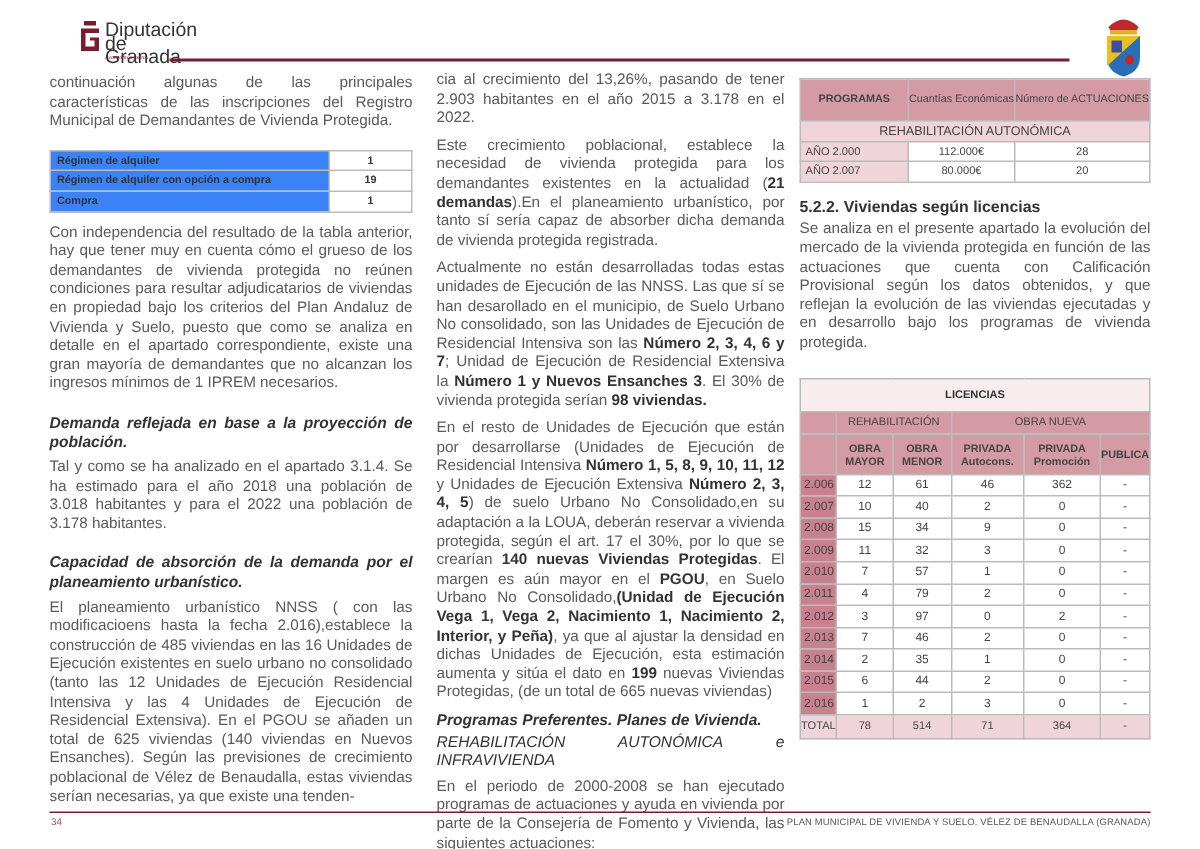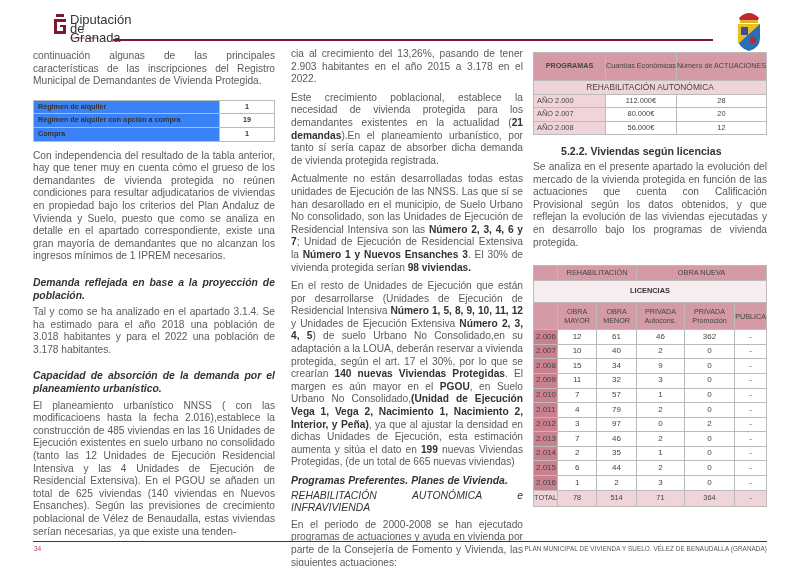--- a/index.html
+++ b/index.html
@@ -14,42 +14,42 @@
   .crest { position: absolute; left: 733px; top: 8px; width: 32px; height: 44px; }
 
   .col { position: absolute; top: 50px; font-size: 10.2px; line-height: 12.6px; color: #5a5a5a; text-align: justify; }
   .col1 { left: 33px; width: 242px; }
   .col2 { left: 291px; width: 232px; top: 48px; }
   .col3 { left: 533px; width: 234px; }
 
   p { margin-bottom: 6px; }
   .b { font-weight: bold; color: #333; }
   .h-it { font-weight: bold; font-style: italic; color: #333; font-size: 10.4px; margin-top: 14px; margin-bottom: 4px; }
-  .h-sec { font-weight: bold; color: #333; font-size: 10.6px; margin-top: 10px; margin-bottom: 3px; margin-left: 28px; }
+  .h-sec { font-weight: bold; color: #333; font-size: 10.6px; margin-top: 10px; margin-bottom: 3px; }
 
   table { border-collapse: collapse; width: 100%; }
   td, th { border: 1px solid #bbb; }
 
   .t-reg { width: 242px; margin: 12px 0 8px 0; font-size: 7.2px; }
   .t-reg td { height: 13px; padding: 0 4px; color: #333; font-weight: bold; }
   .t-reg td.lbl { background: #3b82f6; width: 186px; }
   .t-reg td.val { background: #fff; text-align: center; }
 
   .t-prog { font-size: 7.4px; color: #444; margin-top: 2px; margin-bottom: 0; }
   .t-prog th { background: #d49aa6; color: #444; font-weight: bold; height: 28px; text-align: center; font-size: 7.2px; }
   .t-prog th.thin { font-weight: normal; }
   .t-prog td.sub { background: #efd5da; text-align: center; height: 13px; font-size: 8.4px; }
   .t-prog td.yr { background: #efd5da; padding-left: 3px; height: 13px; width: 72px; }
   .t-prog td.c { background: #fff; text-align: center; }
 
   .t-lic { font-size: 7.4px; color: #444; margin-top: 16px; }
   .t-lic td, .t-lic th { text-align: center; }
   .t-lic th.title { background: #f7ecee; height: 22px; font-size: 7.4px; color: #333; }
   .t-lic th.grp { background: #d49aa6; height: 15px; font-weight: normal; font-size: 7.4px; }
-  .t-lic th.sub { background: #d49aa6; height: 27px; font-weight: normal; font-size: 7.2px; line-height: 9px; }
+  .t-lic th.sub { background: #d49aa6; height: 27px; font-weight: bold; font-size: 7.2px; line-height: 9px; }
   .t-lic td.yr { background: #c9808f; color: #444; height: 14.6px; font-size: 8px; width: 14px; text-align: left; padding-left: 2px; }
   .t-lic td.c { background: #fff; font-size: 8px; }
   .t-lic tr.total td { background: #efd5da; height: 16px; font-size: 7.4px; }
 
   .footer-rule { position: absolute; left: 33px; top: 541px; width: 734px; height: 1px; background: #7a1c2e; }
   .page-num { position: absolute; left: 34px; top: 545px; font-size: 6.5px; color: #b0485a; }
   .footer-title { position: absolute; right: 33px; top: 545px; font-size: 6.3px; color: #555; letter-spacing: 0.1px; }
 </style>
 </head>
 <body>
@@ -124,40 +124,35 @@
     <tr>
       <td class="yr">AÑO 2.000</td>
       <td class="c">112.000€</td>
       <td class="c">28</td>
     </tr>
     <tr>
       <td class="yr">AÑO 2.007</td>
       <td class="c">80.000€</td>
       <td class="c">20</td>
     </tr>
-    <tr>
-      <td class="yr">AÑO 2.008</td>
-      <td class="c">56.000€</td>
-      <td class="c">12</td>
-    </tr>
   </tbody>
     </table>
 
   <div class="h-sec">5.2.2. Viviendas según licencias</div>
   <p>Se analiza en el presente apartado la evolución del mercado de la vivienda protegida en función de las actuaciones que cuenta con Calificación Provisional según los datos obtenidos, y que reflejan la evolución de las viviendas ejecutadas y en desarrollo bajo los programas de vivienda protegida.</p>
 
   <table class="t-lic">
     <thead>
+      <tr>
+        <th class="title" colspan="6">LICENCIAS</th>
+      </tr>
       <tr>
         <th class="grp"></th>
         <th class="grp" colspan="2">REHABILITACIÓN</th>
         <th class="grp" colspan="3">OBRA NUEVA</th>
-      </tr>
-      <tr>
-        <th class="title" colspan="6">LICENCIAS</th>
       </tr>
       <tr>
         <th class="sub"></th>
         <th class="sub">OBRA MAYOR</th>
         <th class="sub">OBRA MENOR</th>
         <th class="sub">PRIVADA Autocons.</th>
         <th class="sub">PRIVADA Promoción</th>
         <th class="sub">PUBLICA</th>
       </tr>
     </thead>

